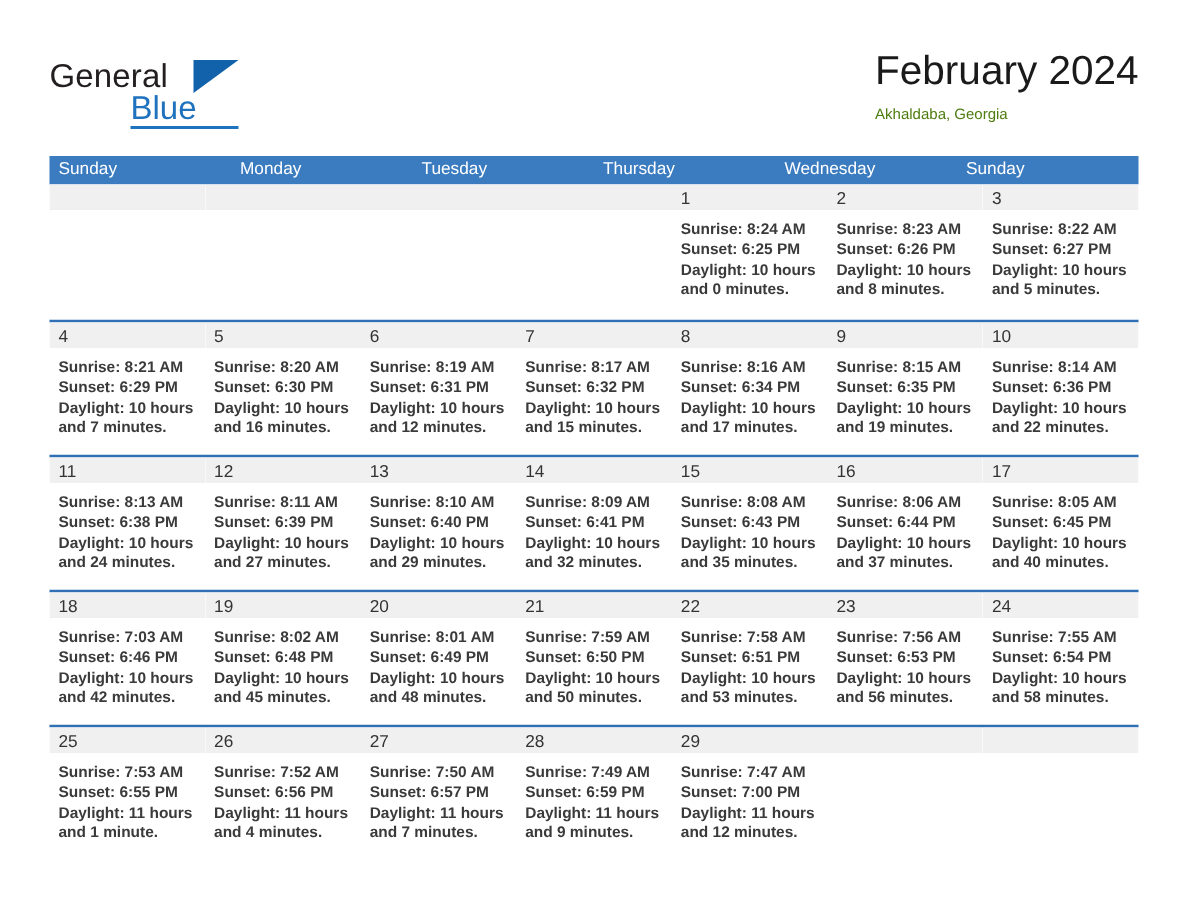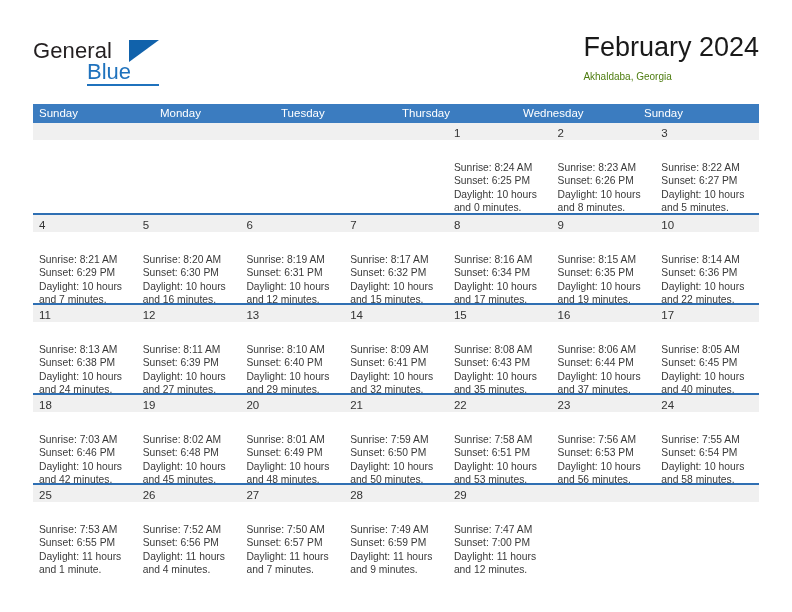--- a/index.html
+++ b/index.html
@@ -134,21 +134,22 @@
     background: #f0f0f0;
     box-sizing: border-box;
     padding-left: 6px;
   }
   .day-num {
     font-size: 11.5px;
     color: #333333;
     line-height: 17px;
   }
   .day-body {
-    padding: 21px 6px 0 6px;
+    padding: 7px 6px 0 6px;
+    font-weight: bold;
   }
   .detail-line {
     font-size: 10.3px;
     line-height: 13.4px;
     color: #3a3a3a;
     white-space: nowrap;
   }
 </style>
 </head>
 <body>

